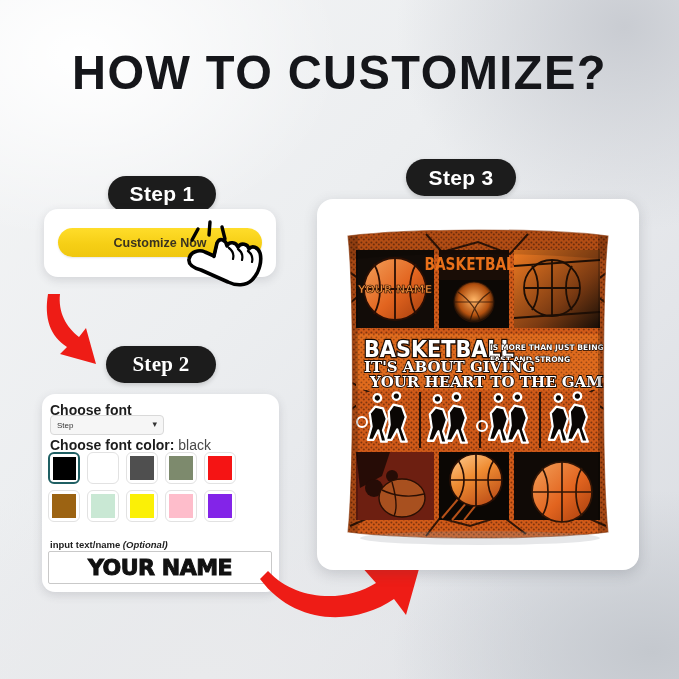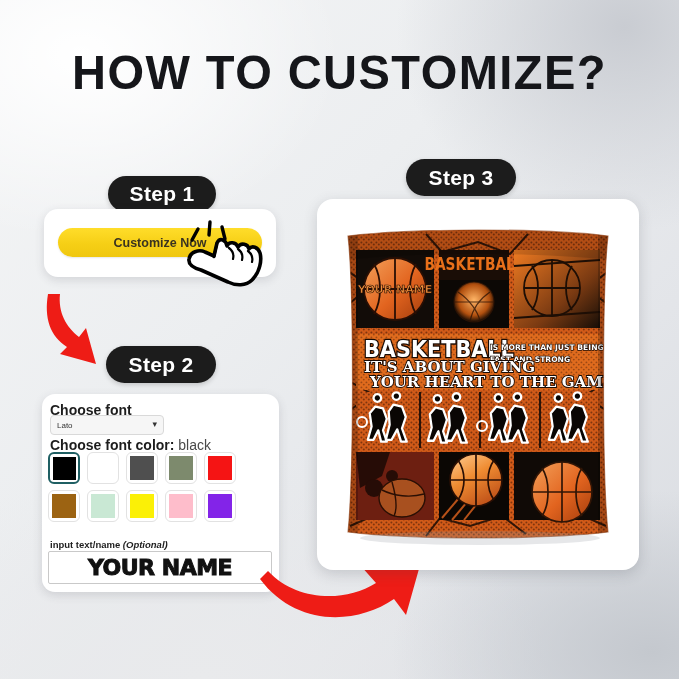--- a/index.html
+++ b/index.html
@@ -32,21 +32,21 @@
   .step-pill{
     position:absolute;
     background:#1c1c1c;color:#ffffff;
     border-radius:22px;
     font-size:21px;font-weight:bold;
     display:flex;align-items:center;justify-content:center;
     box-shadow:0 2px 5px rgba(0,0,0,0.18);
     letter-spacing:0.3px;
   }
   #pill1{left:108px;top:160px;width:108px;height:36px;margin-top:16px;}
-  #pill2{left:106px;top:346px;width:110px;height:37px;}
+  #pill2{left:106px;top:346px;width:110px;height:37px;font-family:Liberation Serif, serif;}
   #pill3{left:406px;top:159px;width:110px;height:37px;}
 
   
   .card{
     position:absolute;background:#ffffff;border-radius:14px;
     box-shadow:0 3px 10px rgba(60,65,75,0.16);
   }
   #card1{left:44px;top:209px;width:232px;height:68px;}
   #card2{left:42px;top:394px;width:237px;height:198px;border-radius:13px;}
   #card3{left:317px;top:199px;width:322px;height:371px;border-radius:16px;
@@ -145,21 +145,21 @@
     <path d="M14 2 C10 26 16 44 33 55 L26 62 L62 72 L52 36 L45 45 C32 35 24 20 26 2 Z" fill="#ee1c16"></path>
   </svg>
 
   <div class="step-pill" id="pill2">Step 2</div>
 
   <div class="card" id="card2"></div>
 
   <div class="lbl" id="lbl-font">Choose font</div>
 
   <div id="font-select">
-    <span class="val">Lato</span>
+    <span class="val">Step</span>
     <span class="chev">▾</span>
   </div>
 
   <div class="lbl" id="lbl-color">
     <span>Choose font color:</span>
     <span class="lightv">black</span>
   </div>
 
   <div id="swatches">
     <div class="swrow">

